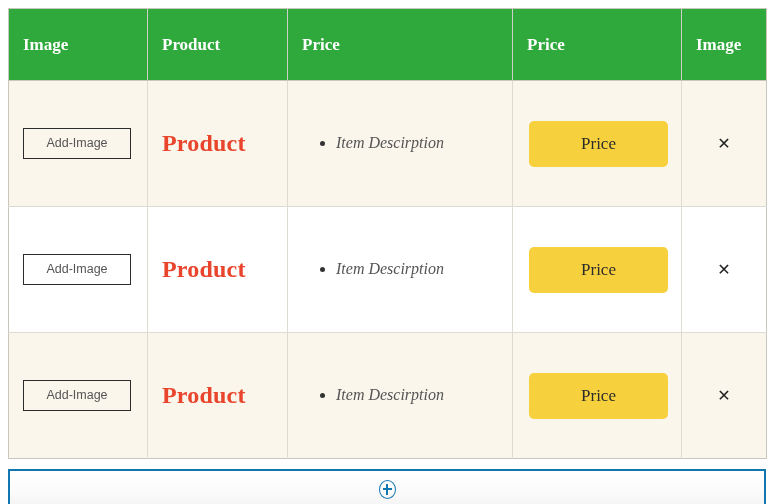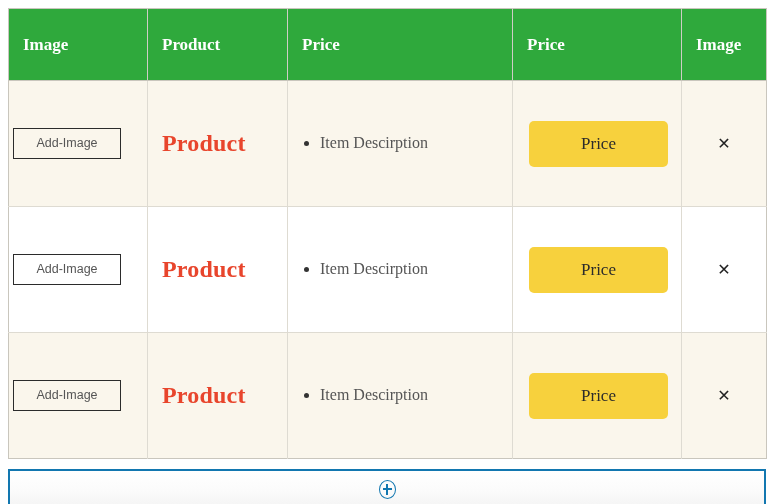--- a/index.html
+++ b/index.html
@@ -57,21 +57,21 @@
     vertical-align: middle;
     padding: 0;
   }
   tbody td:last-child { border-right: none; }
   tbody tr:last-child td { border-bottom: none; }
 
   tbody tr.row-alt td { background: #faf6ec; }
   tbody tr.row-plain td { background: #ffffff; }
 
   
-  .cell-image { padding-left: 4px; margin-top: 48px; }
+  .cell-image { padding-left: 14px; margin-top: 48px; }
   .add-image-btn {
     display: inline-block;
     border: 1px solid #2b2b2b;
     background: transparent;
     color: #555555;
     font-family: "Liberation Sans", sans-serif;
     font-size: 12.5px;
     line-height: 1;
     padding: 8px 14px;
     min-width: 108px;
@@ -86,23 +86,24 @@
     font-family: "Liberation Serif", serif;
     font-weight: bold;
     font-size: 24px;
     color: #e8452c;
     letter-spacing: 0.2px;
   }
 
   
   .cell-detail { padding-left: 14px; }
   .detail-list {
-    margin: 0;
+    margin: 16px;
     padding: 0 0 0 18px;
     list-style: disc;
+    font-style: italic;
   }
   .detail-list li {
     font-family: "Liberation Serif", serif;
     font-size: 16px;
     color: #555555;
     line-height: 1.4;
   }
   .detail-list li::marker { color: #333333; }
 
   

